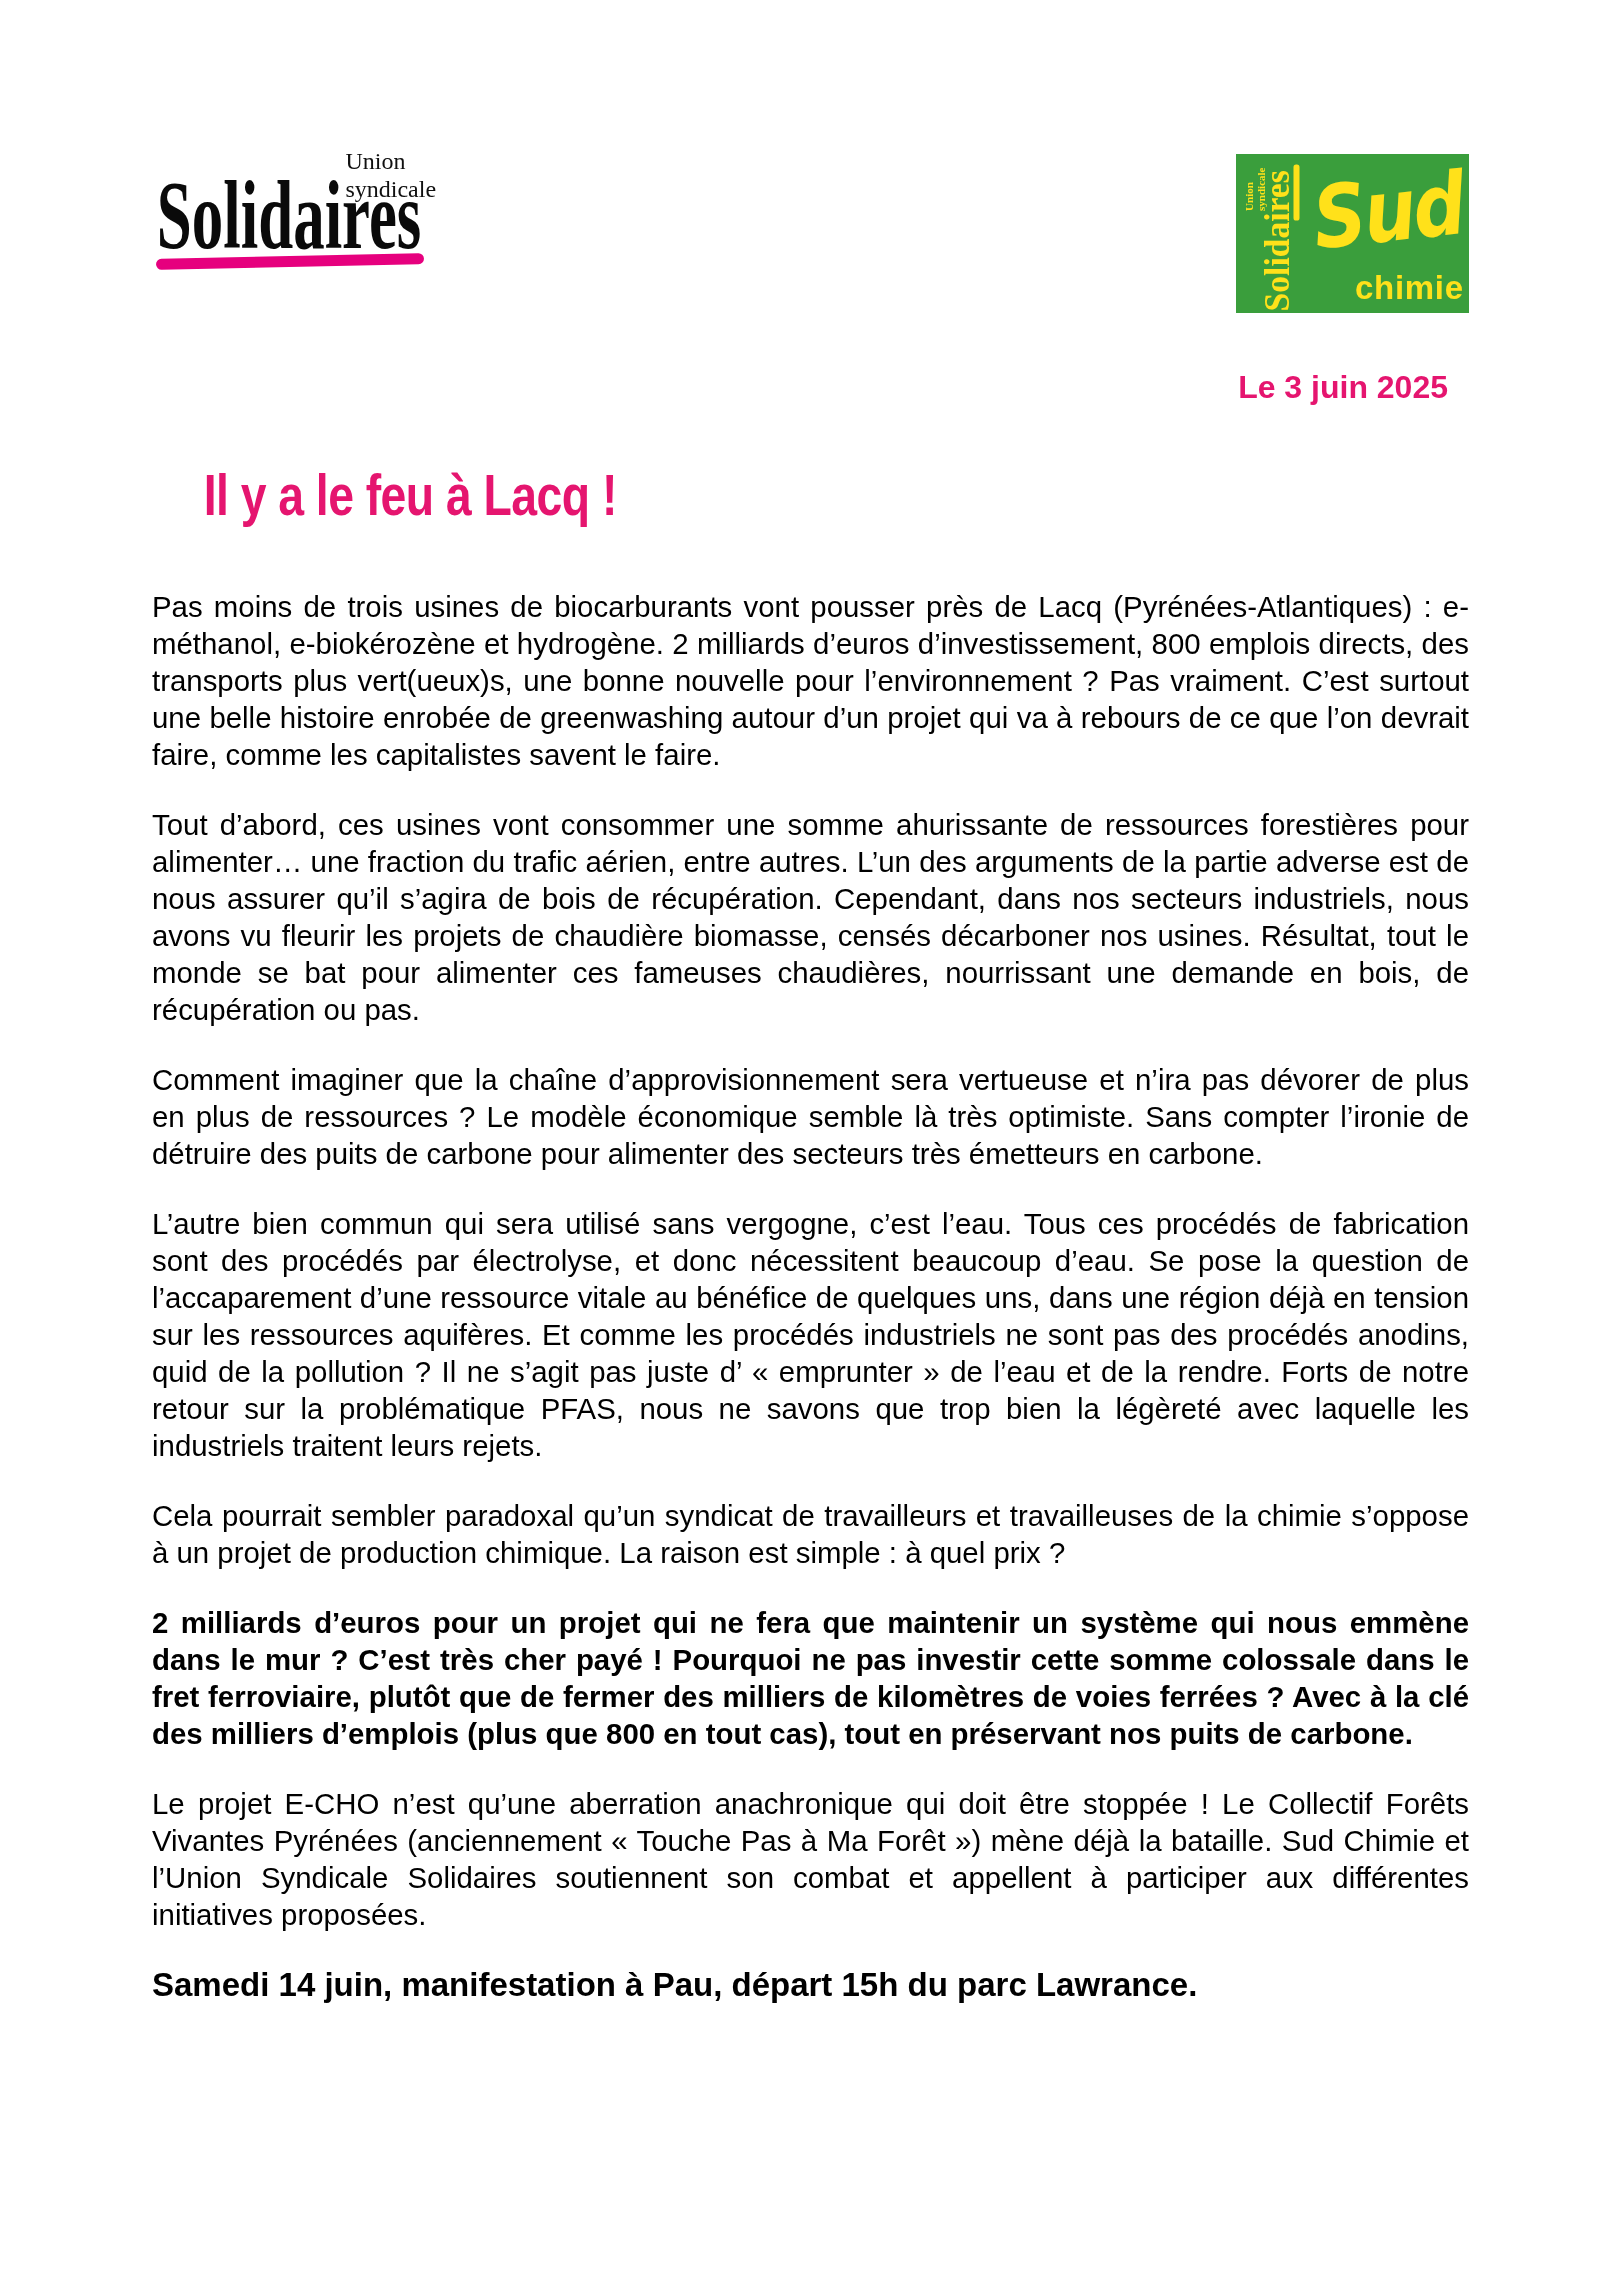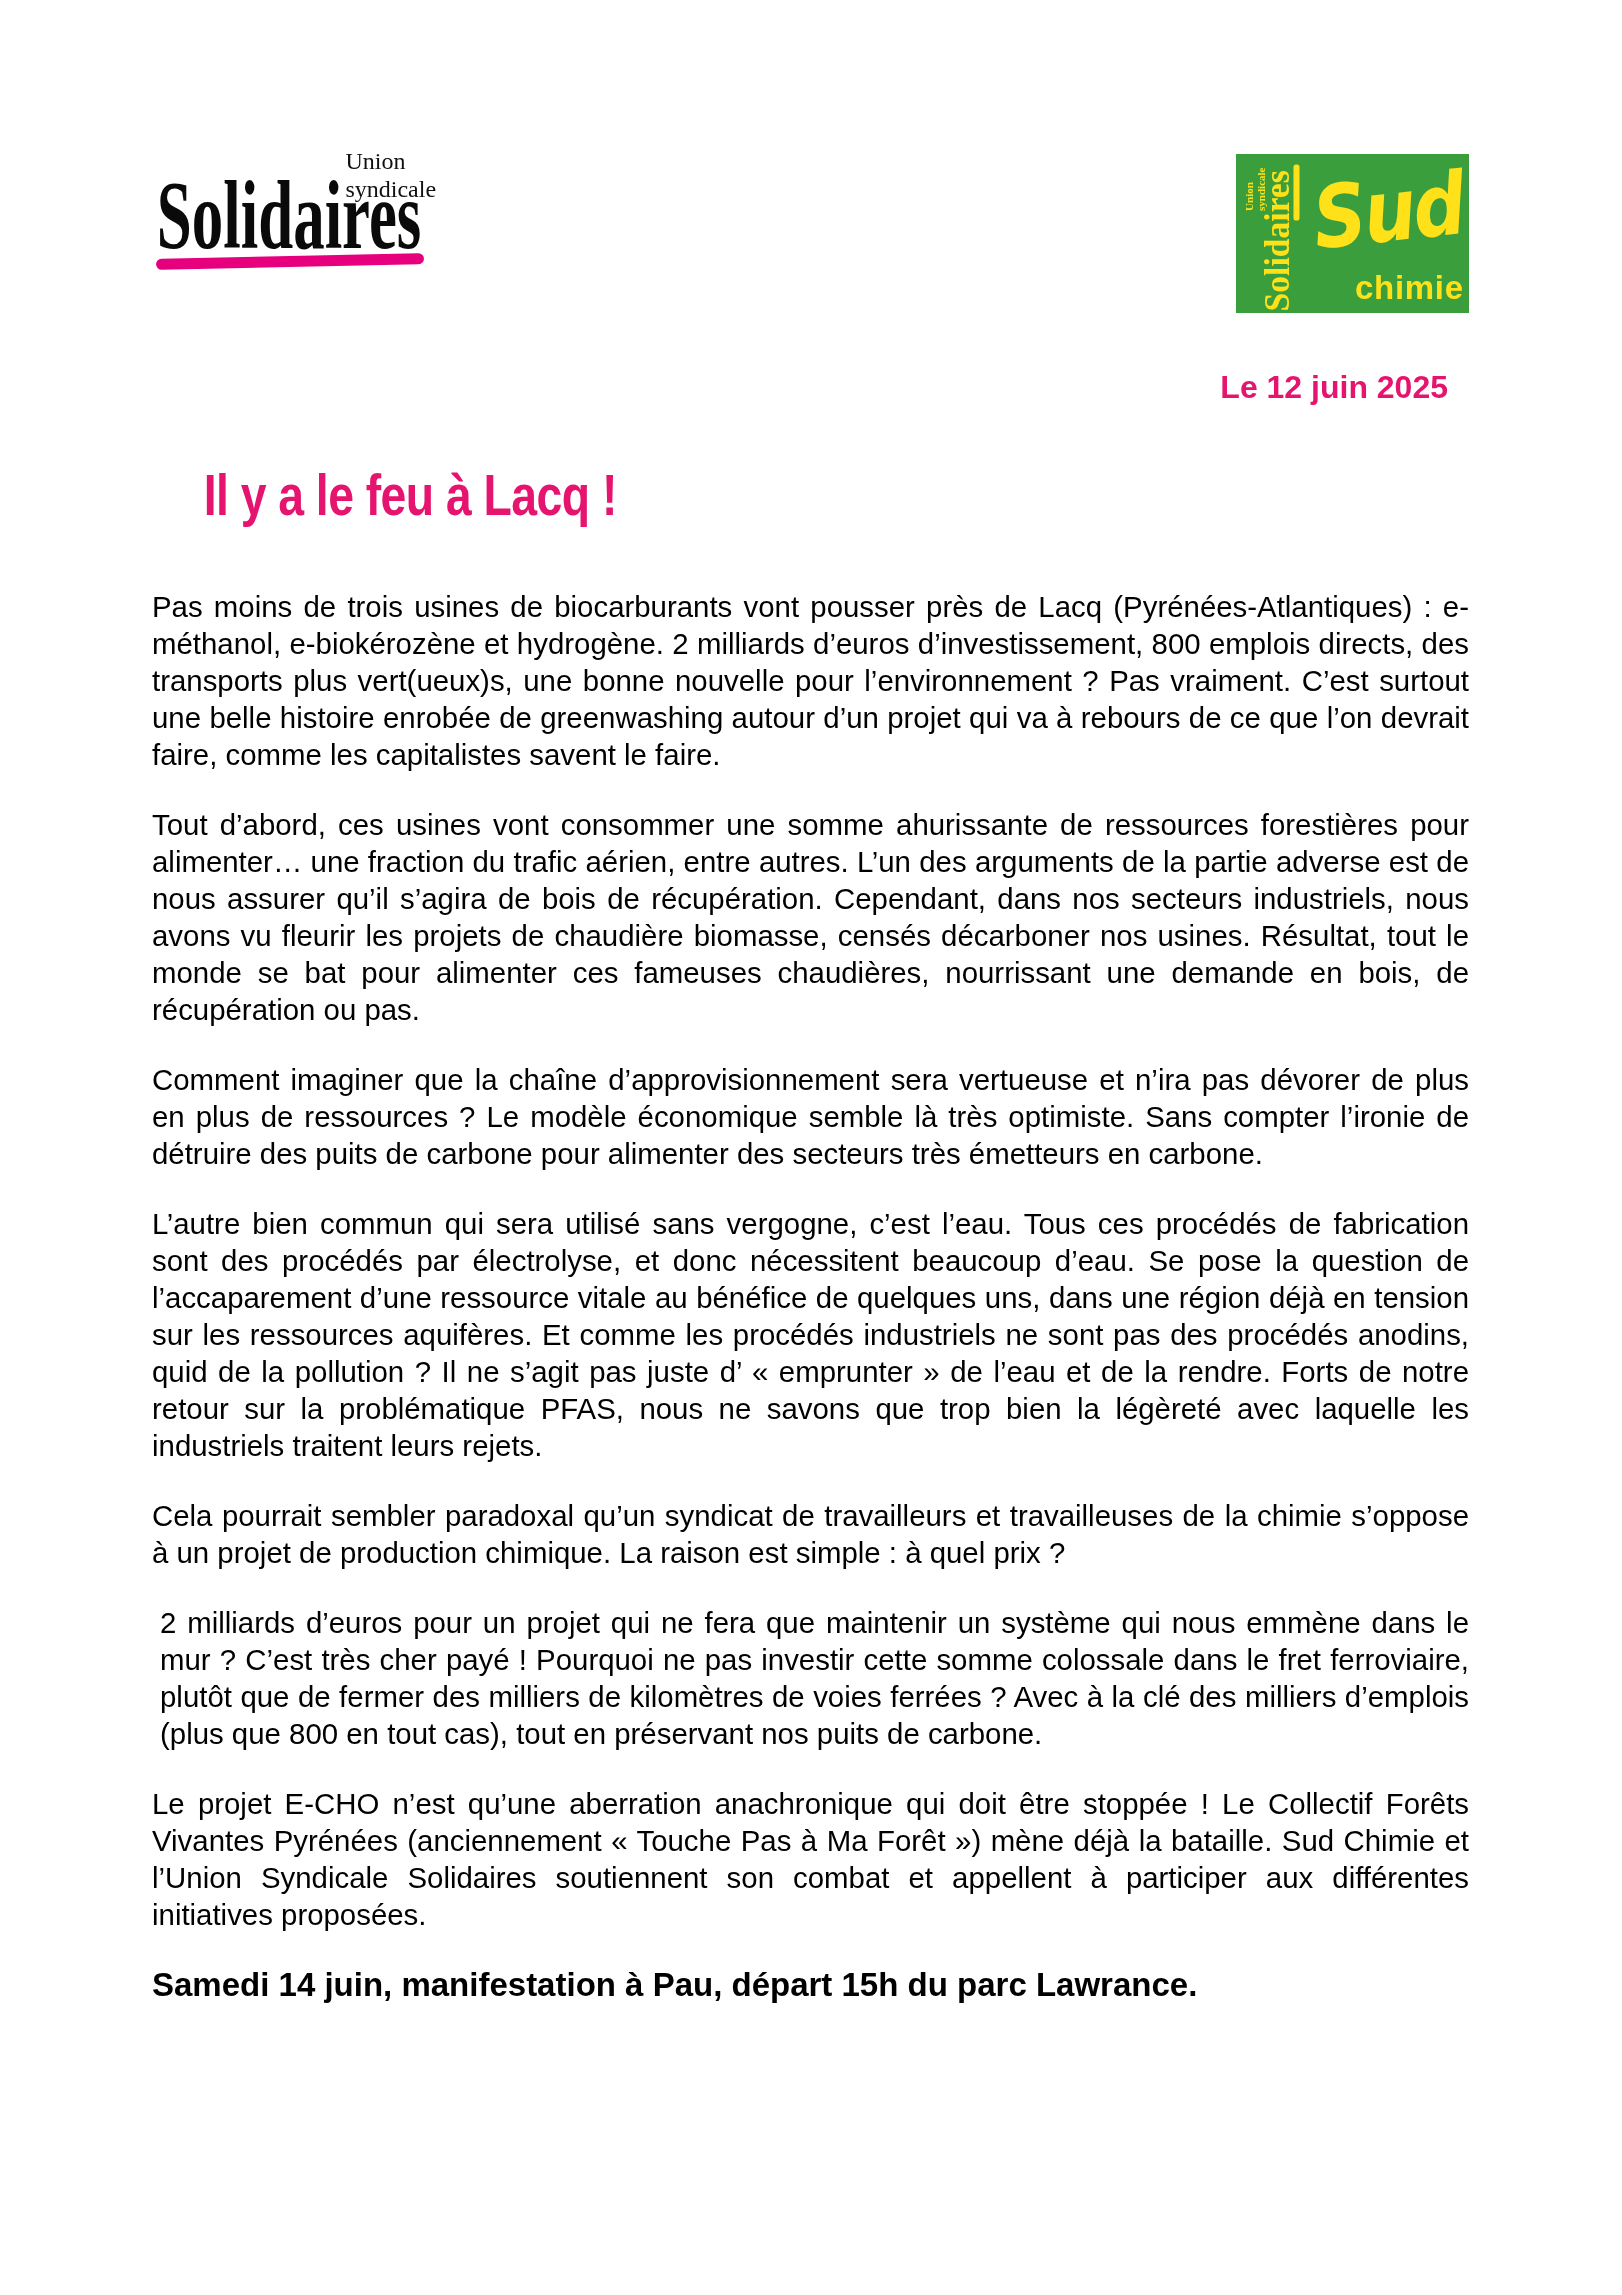--- a/index.html
+++ b/index.html
@@ -66,21 +66,21 @@
     font-weight:bold;font-size:32px;color:var(--pink);
   }
   .title{margin:55px 0 0;text-align:left;font-weight:bold;font-size:58px;color:var(--pink);}
   .title-inner{display:inline-block;transform:scaleX(0.8);letter-spacing:-0.7px;white-space:nowrap;}
   
   .body-p{
     font-size:29.4px;line-height:37px;text-align:justify;
     margin:0 0 33px 0;
   }
   .body-first{margin-top:60px;}
-  .bold{font-weight:normal;margin-left:8px;}
+  .bold{font-weight:bold;}
   .closing{
     margin:3.9px 0 0;font-weight:bold;font-size:33px;
   }
 </style>
 </head>
 <body>
 
 <div class="page">
 
   <div class="header">
@@ -106,21 +106,21 @@
           <text x="0" y="45" font-size="56" textLength="216" lengthAdjust="spacingAndGlyphs">Solidaires</text>
         </svg>
         <div class="mini-underline"></div>
       </div>
       <div class="sud-main">Sud</div>
       <div class="sud-sub">chimie</div>
     </div>
 
   </div>
 
-  <div class="date">Le 12 juin 2025</div>
+  <div class="date">Le 3 juin 2025</div>
 
   <h1 class="title">
     <span class="title-inner">Il y a le feu à Lacq !</span>
   </h1>
 
   <p class="body-p body-first">Pas moins de trois usines de biocarburants vont pousser près de Lacq (Pyrénées-Atlantiques) : e-méthanol, e-biokérozène et hydrogène. 2 milliards d’euros d’investissement, 800 emplois directs, des transports plus vert(ueux)s, une bonne nouvelle pour l’environnement ? Pas vraiment. C’est surtout une belle histoire enrobée de greenwashing autour d’un projet qui va à rebours de ce que l’on devrait faire, comme les capitalistes savent le faire.</p>
   <p class="body-p">Tout d’abord, ces usines vont consommer une somme ahurissante de ressources forestières pour alimenter… une fraction du trafic aérien, entre autres. L’un des arguments de la partie adverse est de nous assurer qu’il s’agira de bois de récupération. Cependant, dans nos secteurs industriels, nous avons vu fleurir les projets de chaudière biomasse, censés décarboner nos usines. Résultat, tout le monde se bat pour alimenter ces fameuses chaudières, nourrissant une demande en bois, de récupération ou pas.</p>
   <p class="body-p">Comment imaginer que la chaîne d’approvisionnement sera vertueuse et n’ira pas dévorer de plus en plus de ressources ? Le modèle économique semble là très optimiste. Sans compter l’ironie de détruire des puits de carbone pour alimenter des secteurs très émetteurs en carbone.</p>
   <p class="body-p">L’autre bien commun qui sera utilisé sans vergogne, c’est l’eau. Tous ces procédés de fabrication sont des procédés par électrolyse, et donc nécessitent beaucoup d’eau. Se pose la question de l’accaparement d’une ressource vitale au bénéfice de quelques uns, dans une région déjà en tension sur les ressources aquifères. Et comme les procédés industriels ne sont pas des procédés anodins, quid de la pollution ? Il ne s’agit pas juste d’ « emprunter » de l’eau et de la rendre. Forts de notre retour sur la problématique PFAS, nous ne savons que trop bien la légèreté avec laquelle les industriels traitent leurs rejets.</p>
   <p class="body-p">Cela pourrait sembler paradoxal qu’un syndicat de travailleurs et travailleuses de la chimie s’oppose à un projet de production chimique. La raison est simple : à quel prix ?</p>

